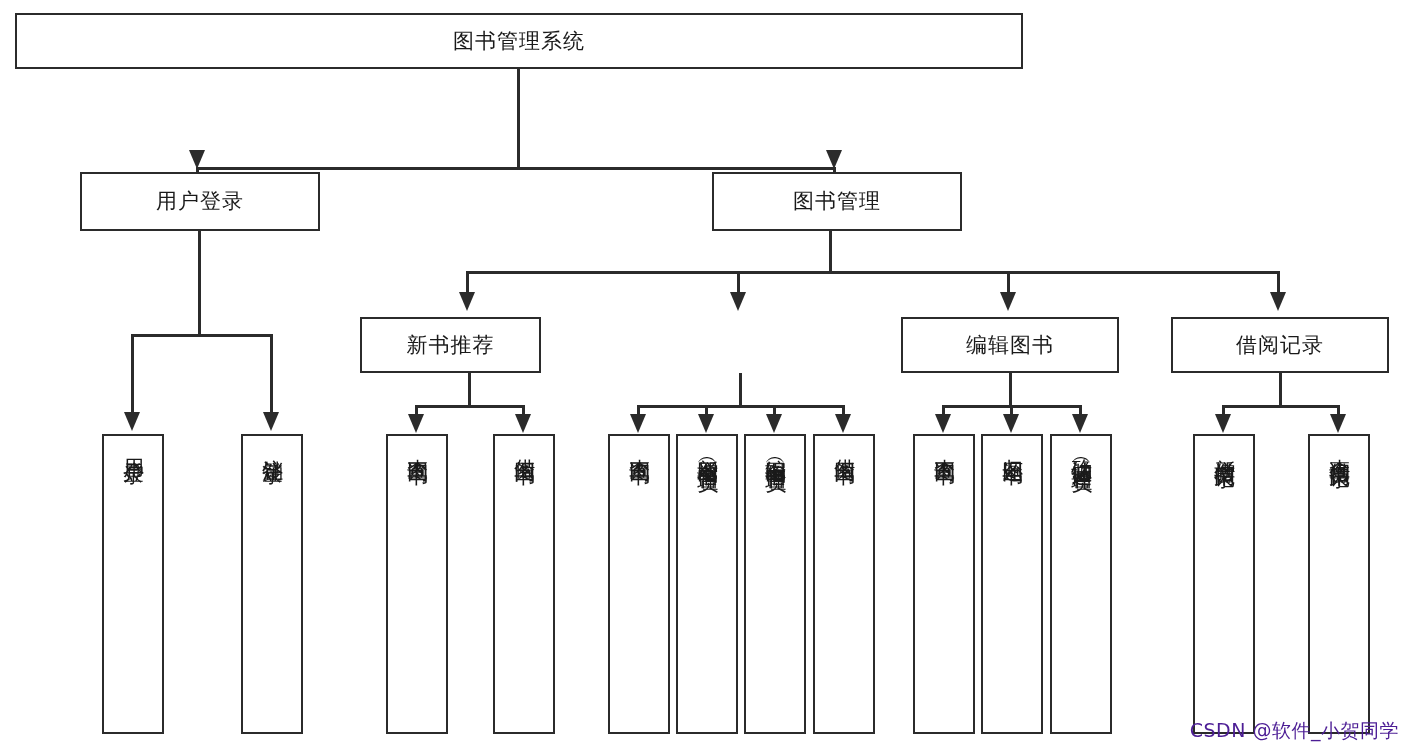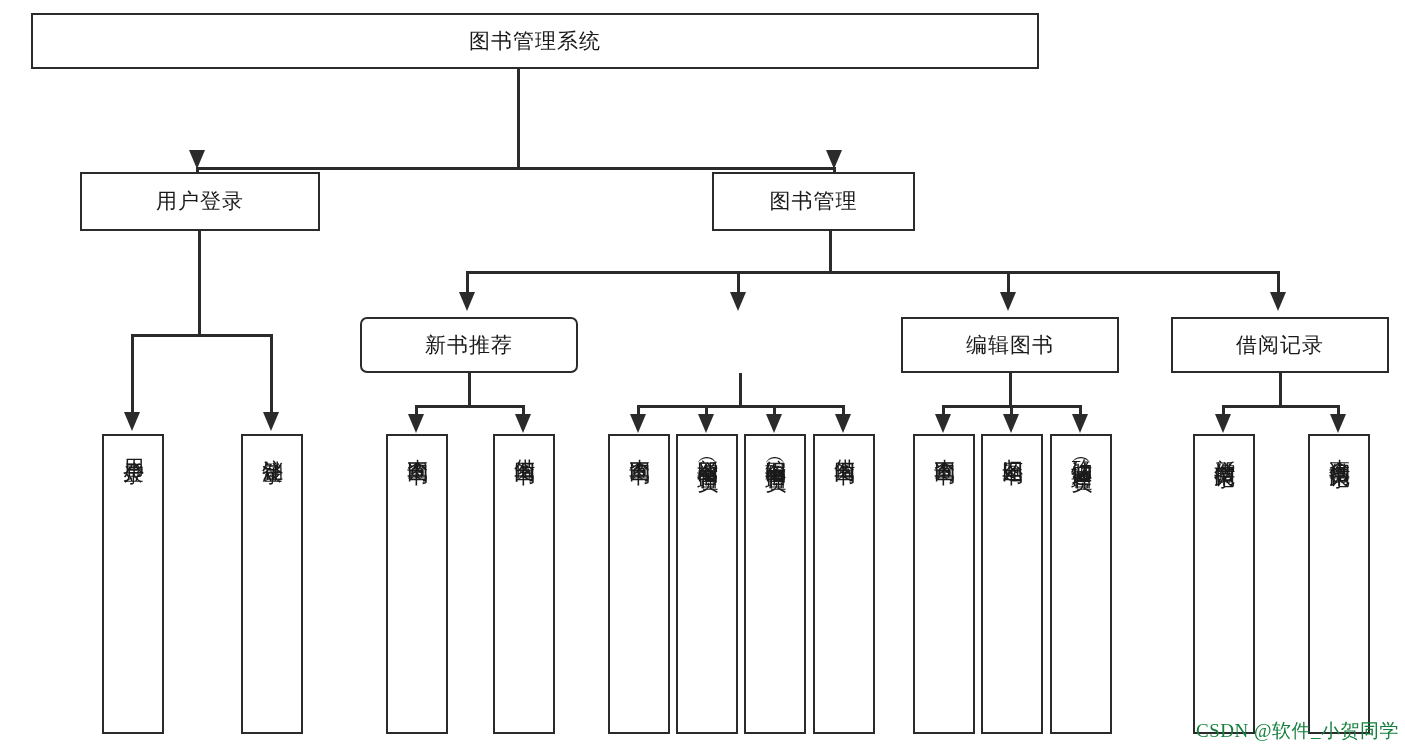--- a/index.html
+++ b/index.html
@@ -67,24 +67,23 @@
     border-left: 8px solid transparent;
     border-right: 8px solid transparent;
     border-top: 19px solid #2b2b2b;
   }
   
   #watermark {
     position: absolute;
     right: 6px;
     bottom: 3px;
     font-size: 19px;
-    color: #15803d;
+    color: #4c1d95;
     white-space: nowrap;
     letter-spacing: 0.5px;
-    font-family: Liberation Serif, serif;
   }
 </style>
 </head>
 <body>
 
 <div id="canvas">
 
   <div class="conn vline" style="left:517px; top:68px; width:3px; height:102px;"></div>
   <div class="conn hline" style="left:196px; top:167px; width:640px; height:3px;"></div>
   <div class="conn vline" style="left:196px; top:167px; width:3px; height:42px;"></div>
@@ -137,32 +136,32 @@
   <div class="conn vline" style="left:1079px; top:405px; width:3px; height:12px;"></div>
   <div class="arrow" style="left:1072px; top:414px;"></div>
 
   <div class="conn vline" style="left:1279px; top:373px; width:3px; height:34px;"></div>
   <div class="conn hline" style="left:1222px; top:405px; width:118px; height:3px;"></div>
   <div class="conn vline" style="left:1222px; top:405px; width:3px; height:12px;"></div>
   <div class="arrow" style="left:1215px; top:414px;"></div>
   <div class="conn vline" style="left:1337px; top:405px; width:3px; height:12px;"></div>
   <div class="arrow" style="left:1330px; top:414px;"></div>
 
-  <div class="node horiz" style="left:15px; top:13px; width:1008px; height:56px;margin-left:16px;">
+  <div class="node horiz" style="left:15px; top:13px; width:1008px; height:56px;">
     <span class="node-label">图书管理系统</span>
   </div>
 
   <div class="node horiz" style="left:80px; top:172px; width:240px; height:59px;">
     <span class="node-label">用户登录</span>
   </div>
-  <div class="node horiz" style="left:712px; top:172px; width:203px; height:59px;">
+  <div class="node horiz" style="left:712px; top:172px; width:250px; height:59px;">
     <span class="node-label">图书管理</span>
   </div>
 
-  <div class="node horiz" style="left:360px; top:317px; width:218px; height:56px;border-radius:7px;">
+  <div class="node horiz" style="left:360px; top:317px; width:181px; height:56px;">
     <span class="node-label">新书推荐</span>
   </div>
   <div class="node horiz" style="left:901px; top:317px; width:218px; height:56px;">
     <span class="node-label">编辑图书</span>
   </div>
   <div class="node horiz" style="left:1171px; top:317px; width:218px; height:56px;text-align:right;">
     <span class="node-label">借阅记录</span>
   </div>
 
   <div class="node vert" style="left:102px; top:434px; width:62px; height:300px;">

